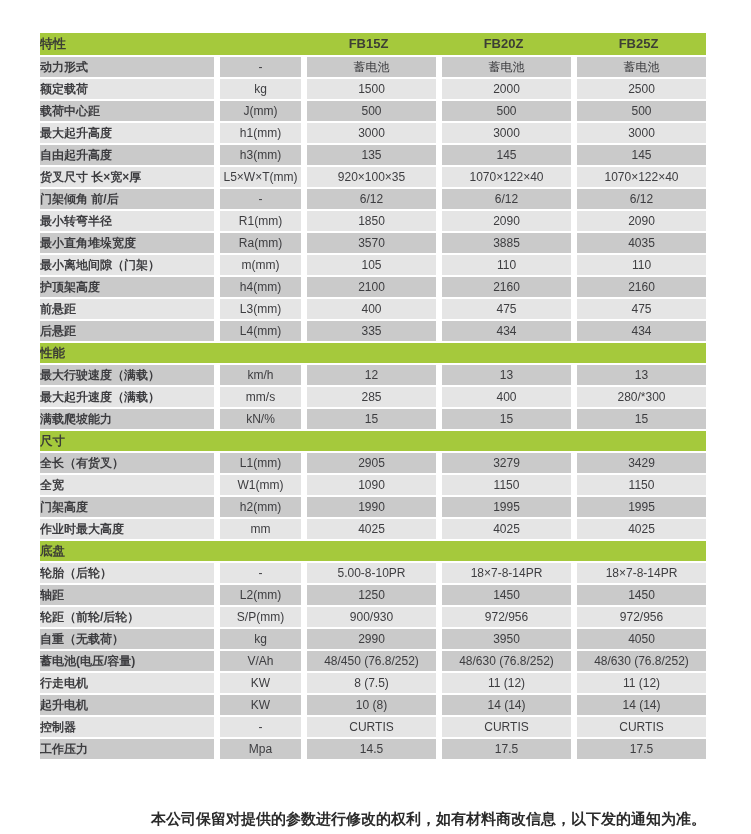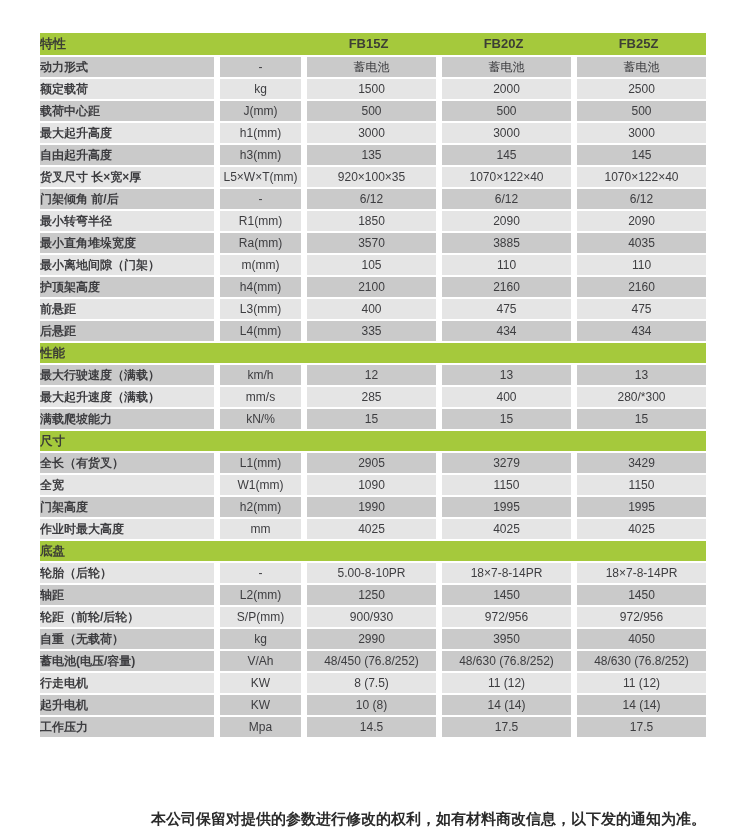--- a/index.html
+++ b/index.html
@@ -283,20 +283,27 @@
           <td class="c-val">11 (12)</td>
           <td class="c-val">11 (12)</td>
         </tr>
         <tr class="row-dark">
           <td class="c-label">起升电机</td>
           <td class="c-unit">KW</td>
           <td class="c-val">10 (8)</td>
           <td class="c-val">14 (14)</td>
           <td class="c-val">14 (14)</td>
         </tr>
+        <tr class="row-light">
+          <td class="c-label">控制器</td>
+          <td class="c-unit">-</td>
+          <td class="c-val">CURTIS</td>
+          <td class="c-val">CURTIS</td>
+          <td class="c-val">CURTIS</td>
+        </tr>
         <tr class="row-dark">
           <td class="c-label">工作压力</td>
           <td class="c-unit">Mpa</td>
           <td class="c-val">14.5</td>
           <td class="c-val">17.5</td>
           <td class="c-val">17.5</td>
         </tr>
       </tbody>
   </table>
 </div>

